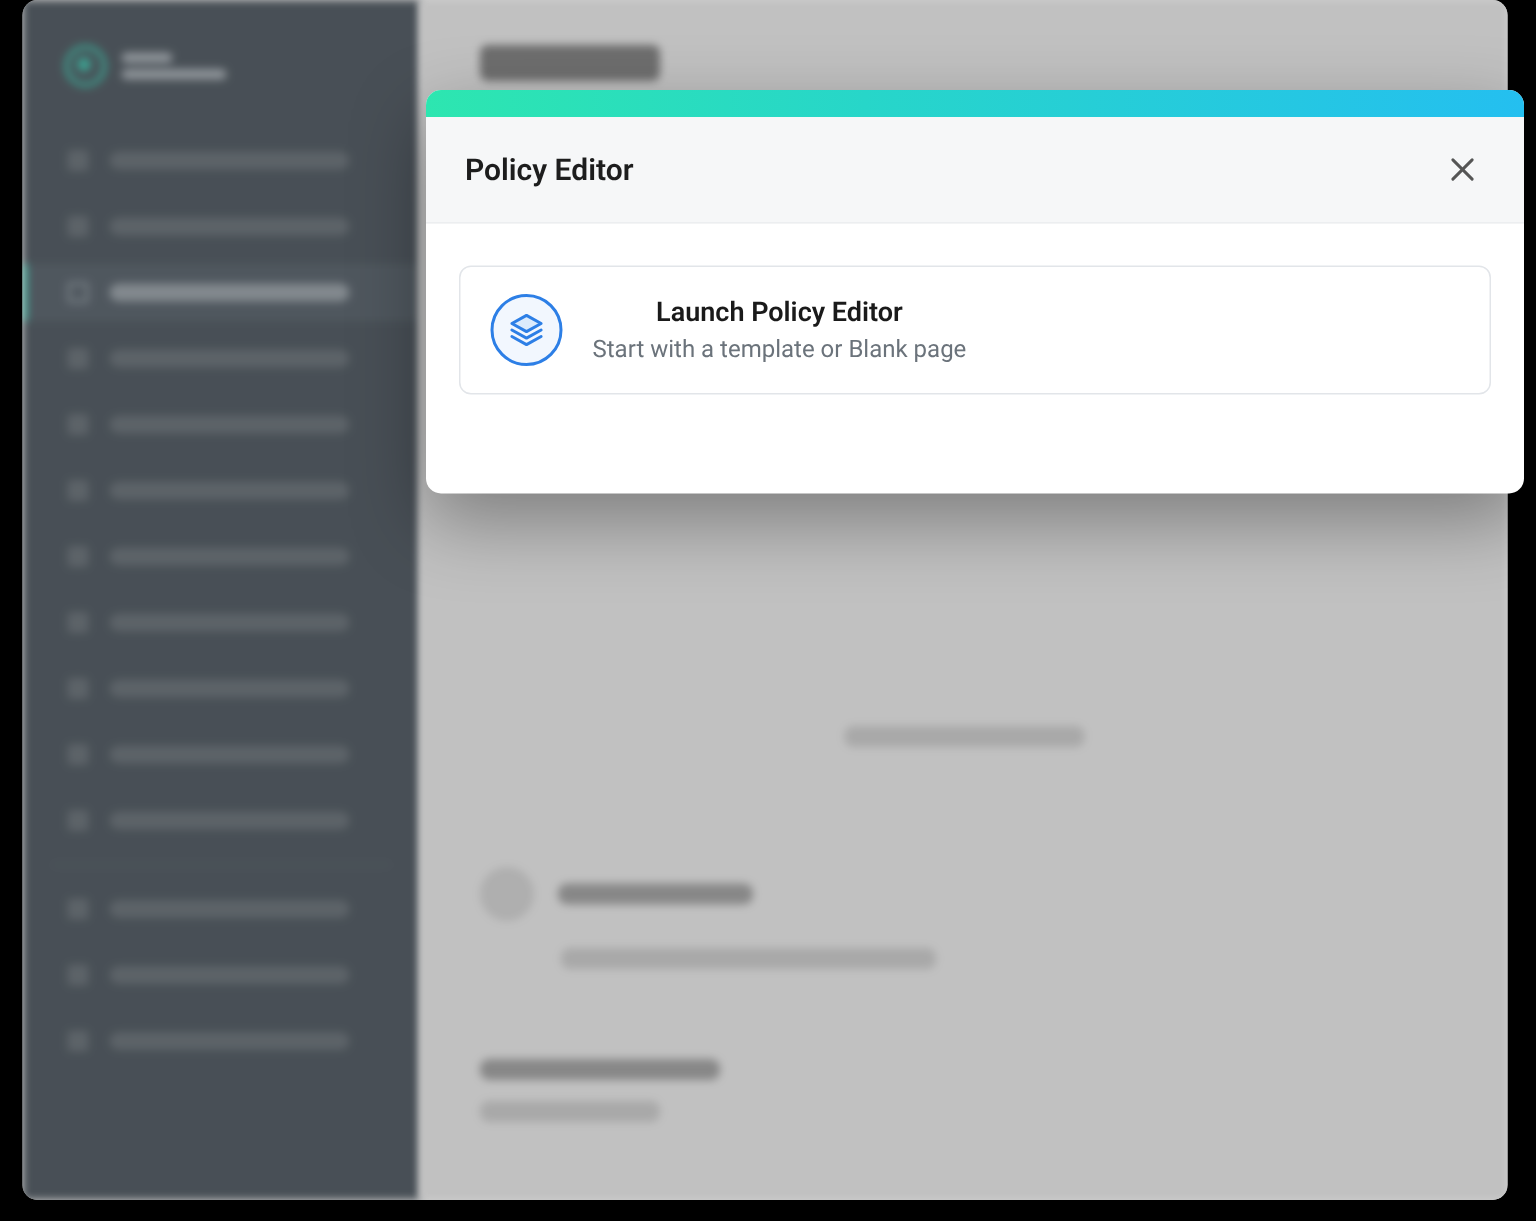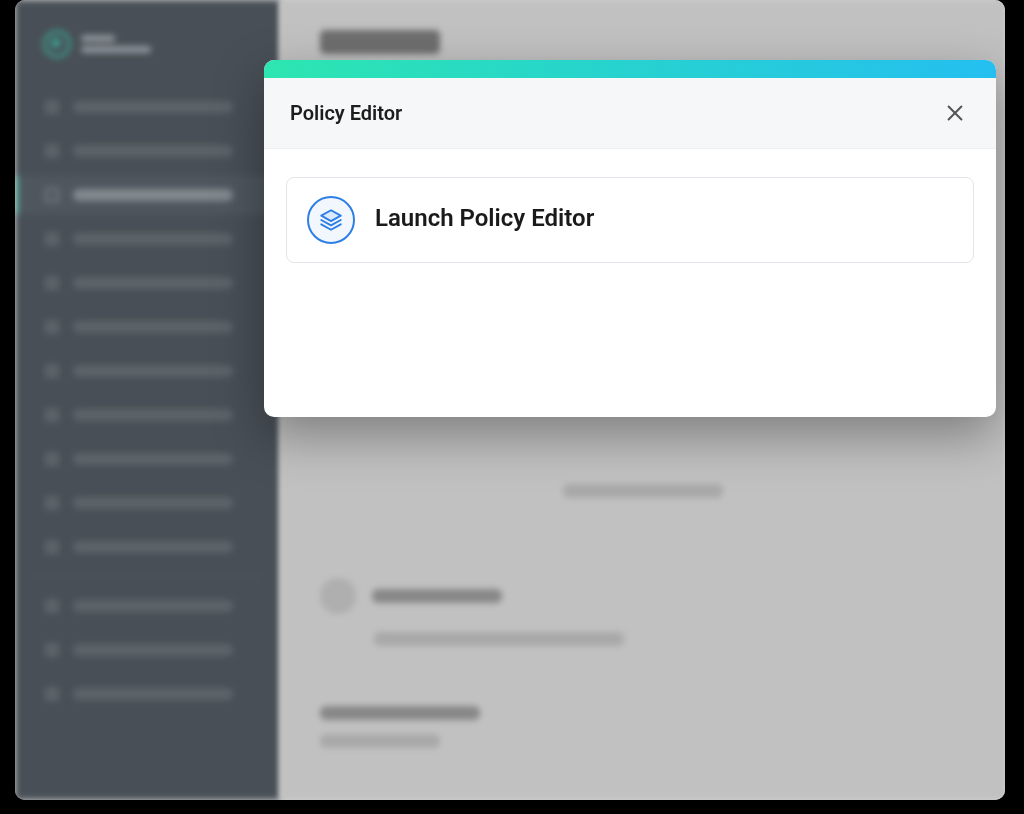--- a/index.html
+++ b/index.html
@@ -106,24 +106,24 @@
     .overlay-dim {
       position: absolute;
       inset: 0;
       background: rgba(120,120,120,0.35);
       pointer-events: none;
     }
 
     
     .modal {
       position: absolute;
-      left: 264px;
+      left: 284px;
       top: 60px;
       width: 732px;
-      height: 357px;
+      height: 269px;
       background: #fff;
       border-radius: 10px;
       box-shadow: 0 18px 50px rgba(0,0,0,0.35);
       overflow: hidden;
       display: flex;
       flex-direction: column;
     }
     .modal-gradient {
       height: 18px;
       background: linear-gradient(90deg, #2de6b0 0%, #27d6c9 40%, #24bff0 100%);
@@ -165,21 +165,21 @@
     .option-icon {
       width: 48px; height: 48px;
       border: 2px solid #2d7fe6;
       border-radius: 50%;
       display:flex; align-items:center; justify-content:center;
       flex-shrink:0;
       background: #f2f7fe;
     }
     .option-icon svg { width: 26px; height: 26px; }
     .option-text .opt-title {
-      font-size: 24px; font-weight: 600; color: #1a1a1a;
+      font-size: 18px; font-weight: 600; color: #1a1a1a;
       margin-bottom: 4px;
       text-align: center;
     }
     .option-text .opt-sub {
       font-size: 16px; color: #6b737b;
     }
   </style>
 </head>
 <body>
 
@@ -291,18 +291,19 @@
     <div class="option-card">
       <div class="option-icon">
         <svg viewBox="0 0 24 24" fill="none" stroke="#2d7fe6" stroke-width="1.8" stroke-linejoin="round" stroke-linecap="round">
           <polygon points="12 3 21 8 12 13 3 8 12 3" fill="#dcebfc"></polygon>
           <polyline points="3 12 12 17 21 12"></polyline>
           <polyline points="3 16 12 21 21 16"></polyline>
         </svg>
       </div>
       <div class="option-text">
         <div class="opt-title">Launch Policy Editor</div>
+        <div class="opt-sub">Start with a template or Blank page</div>
       </div>
     </div>
 
 
   </div>
 </div>
 
 </body></html>

